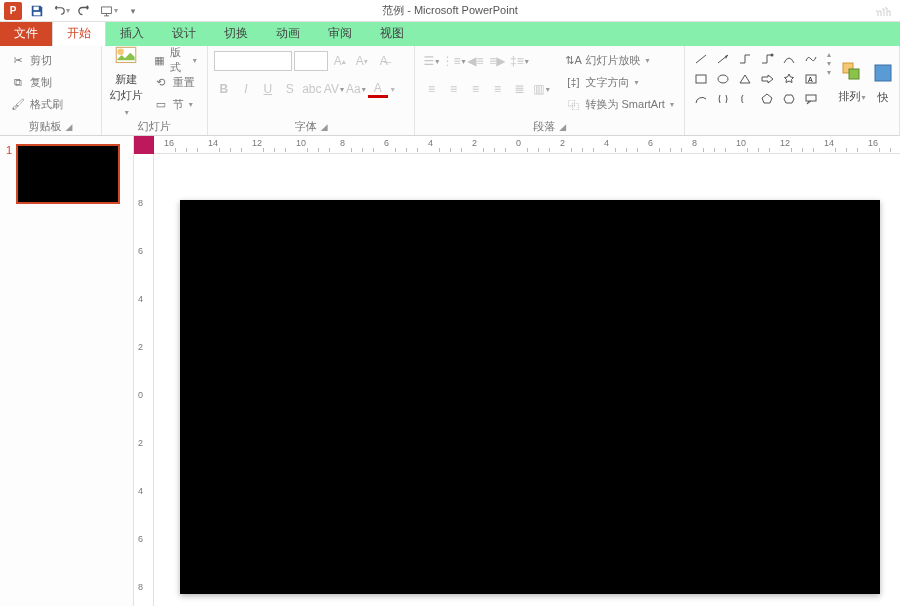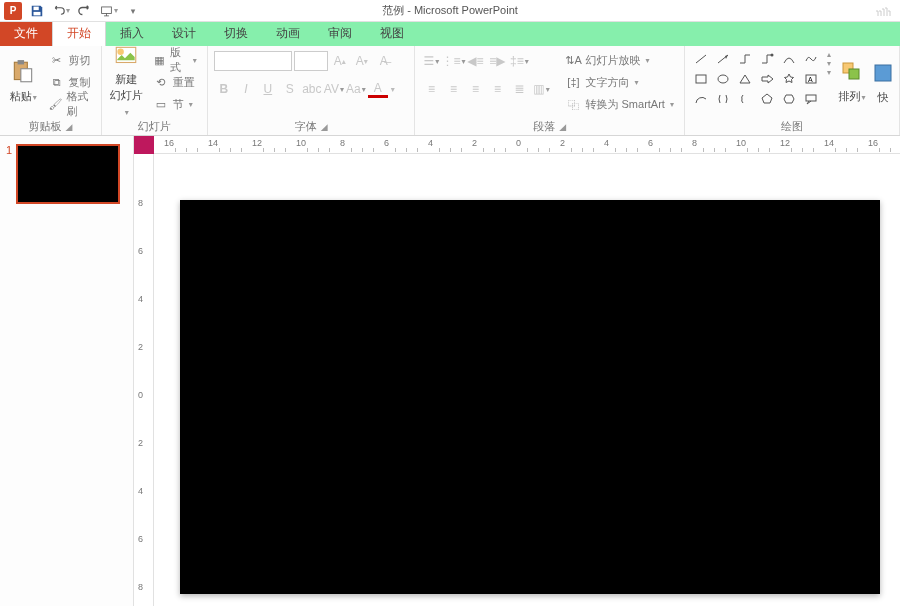--- a/index.html
+++ b/index.html
@@ -112,30 +112,20 @@
   <div class="tab">切换</div>
   <div class="tab">动画</div>
   <div class="tab">审阅</div>
   <div class="tab">视图</div>
 </div>
 
 <div class="ribbon">
 
   <div class="group" style="width:102px">
     <div class="group-body">
-      <div class="bigbtn">
-        <div class="ico">
-            <svg viewBox="0 0 24 24" width="26" height="26">
-              <rect x="4" y="3" width="12" height="16" fill="#d9a96b" stroke="#a67a3c"></rect>
-              <rect x="7" y="1" width="6" height="4" fill="#888"></rect>
-              <rect x="10" y="9" width="10" height="12" fill="#fff" stroke="#888"></rect>
-            </svg>
-          </div>
-        <div class="lbl"><span>粘贴</span><span class="dd">▾</span></div>
-      </div>
       <div class="stack">
         <div class="smallbtn">
             <span class="ico">✂</span>
             <span>剪切</span>
           </div>
         <div class="smallbtn">
             <span class="ico">⧉</span>
             <span>复制</span>
           </div>
         <div class="smallbtn">
@@ -375,23 +365,20 @@
       </div>
       <div class="bigbtn" style="width:20px">
         <div class="ico">
             <svg width="20" height="20">
               <rect x="2" y="2" width="16" height="16" fill="#5b9bd5" stroke="#3a6fa0"></rect>
             </svg>
           </div>
         <div class="lbl"><span>快</span></div>
       </div>
     </div>
-    <div class="group-label">
-        <span>绘图</span>
-      </div>
   </div>
 </div>
 
 <div class="workspace">
   <div class="slides-panel">
     <div class="slide-thumb-wrap">
       <div class="slide-num">1</div>
       <div class="slide-thumb"></div>
     </div>
   </div>

